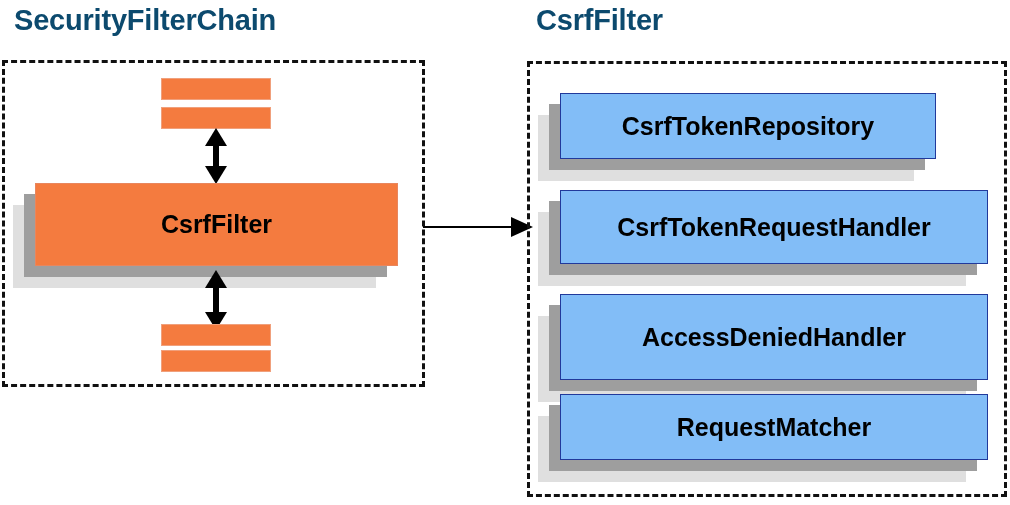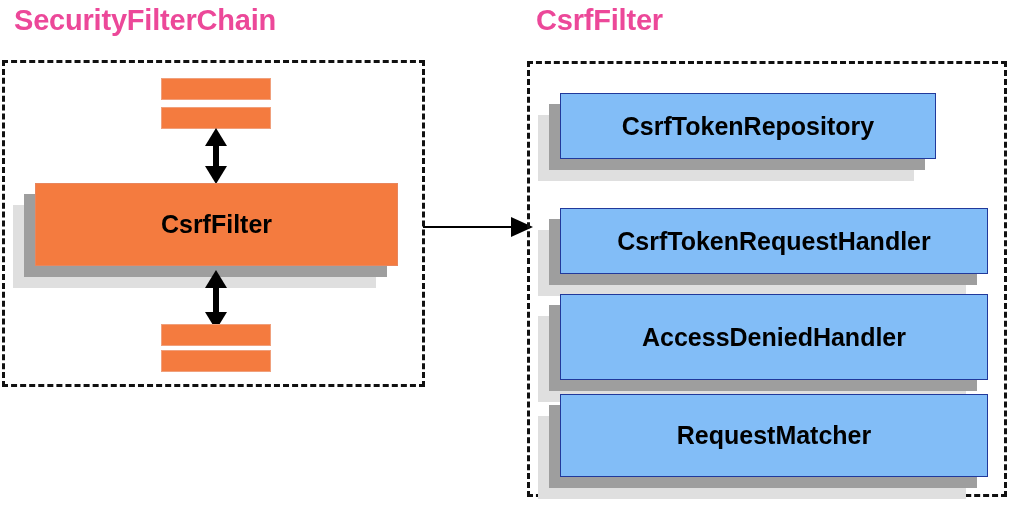--- a/index.html
+++ b/index.html
@@ -15,21 +15,21 @@
     overflow: hidden;
     font-family: "Liberation Sans", sans-serif;
   }
 
   
   .panel-title {
     position: absolute;
     font-weight: bold;
     font-size: 29px;
     line-height: 32px;
-    color: #ec4899;
+    color: #0c4a6e;
     letter-spacing: -0.2px;
     white-space: nowrap;
   }
   #title-left  { left: 14px;  top: 4px; }
   #title-right { left: 536px; top: 4px; }
 
   
   .dashed-box {
     position: absolute;
     border: 3px dashed #111111;
@@ -139,37 +139,37 @@
   <div class="dashed-box" id="box-right"></div>
 
   <div class="node node-blue" style="left:560px; top:93px; width:376px; height:66px;">
     <div class="shadow-far"></div>
     <div class="shadow-near"></div>
     <div class="face">
       <span class="label">CsrfTokenRepository</span>
     </div>
   </div>
 
-  <div class="node node-blue" style="left:560px; top:208px; width:428px; height:66px;text-decoration:underline;">
+  <div class="node node-blue" style="left:560px; top:190px; width:428px; height:74px;text-decoration:underline;">
     <div class="shadow-far"></div>
     <div class="shadow-near"></div>
     <div class="face">
       <span class="label">CsrfTokenRequestHandler</span>
     </div>
   </div>
 
   <div class="node node-blue" style="left:560px; top:294px; width:428px; height:86px;">
     <div class="shadow-far"></div>
     <div class="shadow-near"></div>
     <div class="face">
       <span class="label">AccessDeniedHandler</span>
     </div>
   </div>
 
-  <div class="node node-blue" style="left:560px; top:394px; width:428px; height:83px;">
+  <div class="node node-blue" style="left:560px; top:394px; width:428px; height:66px;">
     <div class="shadow-far"></div>
     <div class="shadow-near"></div>
     <div class="face">
       <span class="label">RequestMatcher</span>
     </div>
   </div>
 
 </div>
 
 </body></html>

